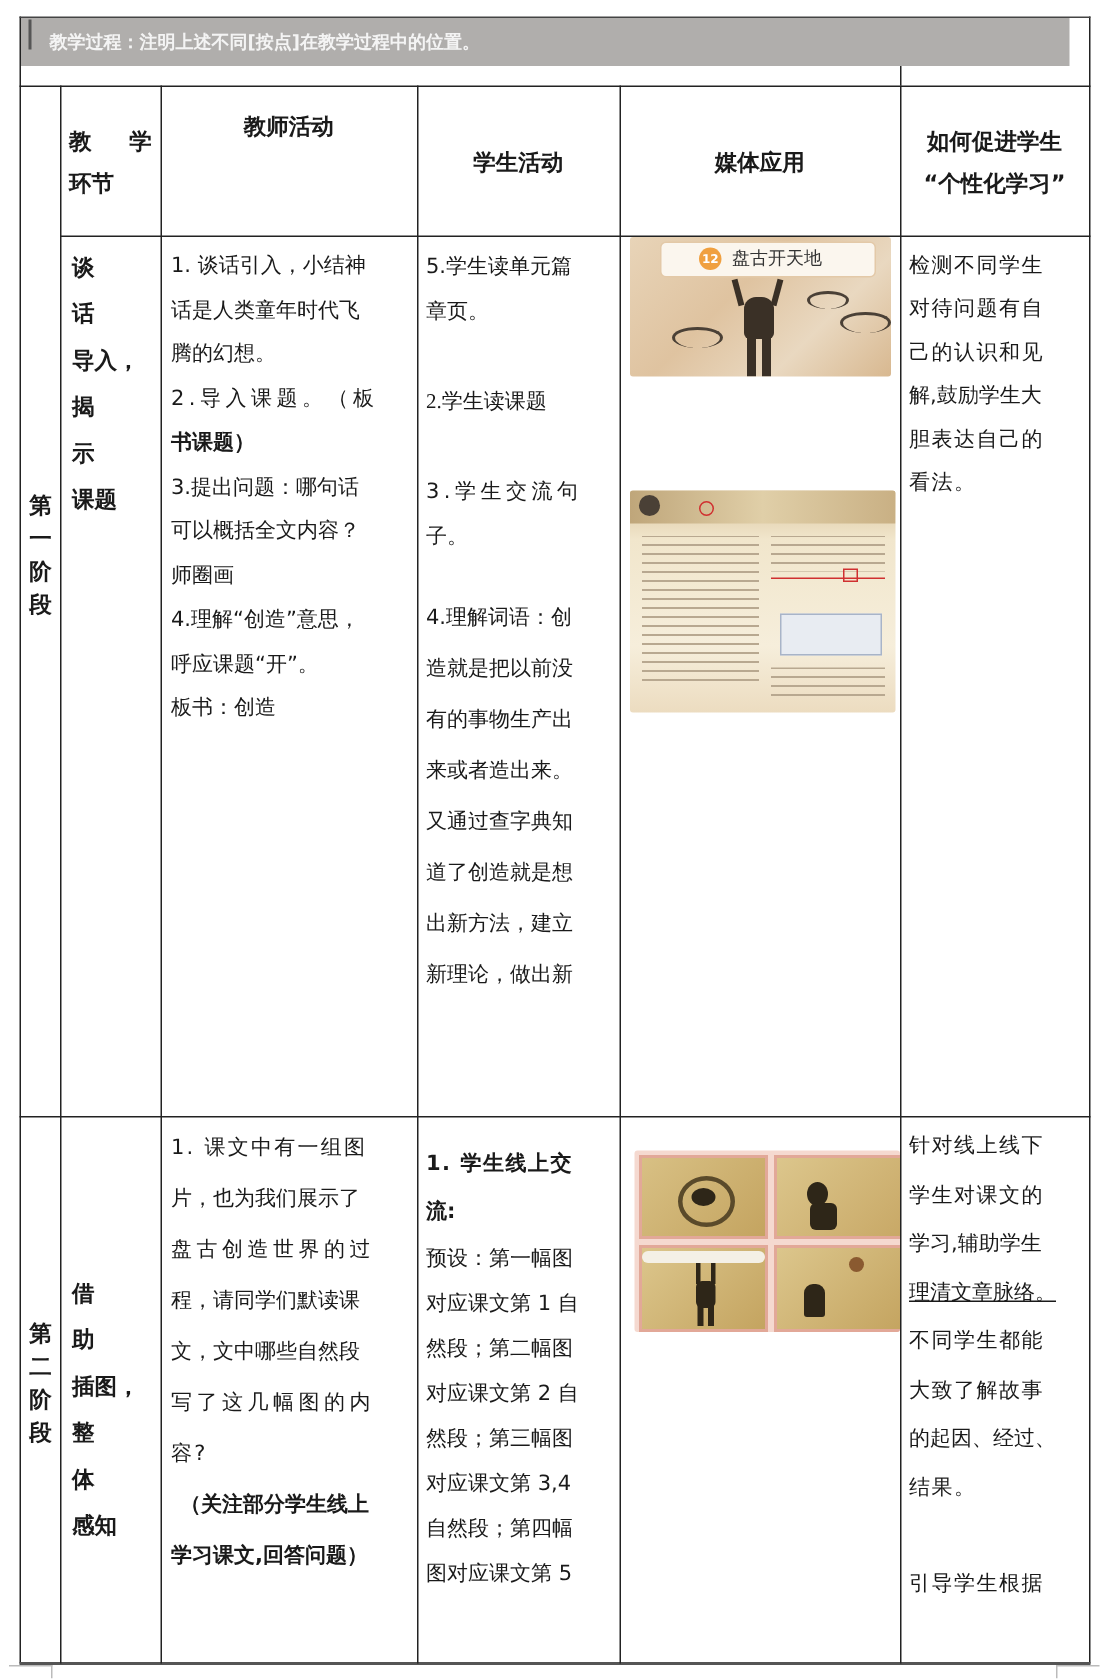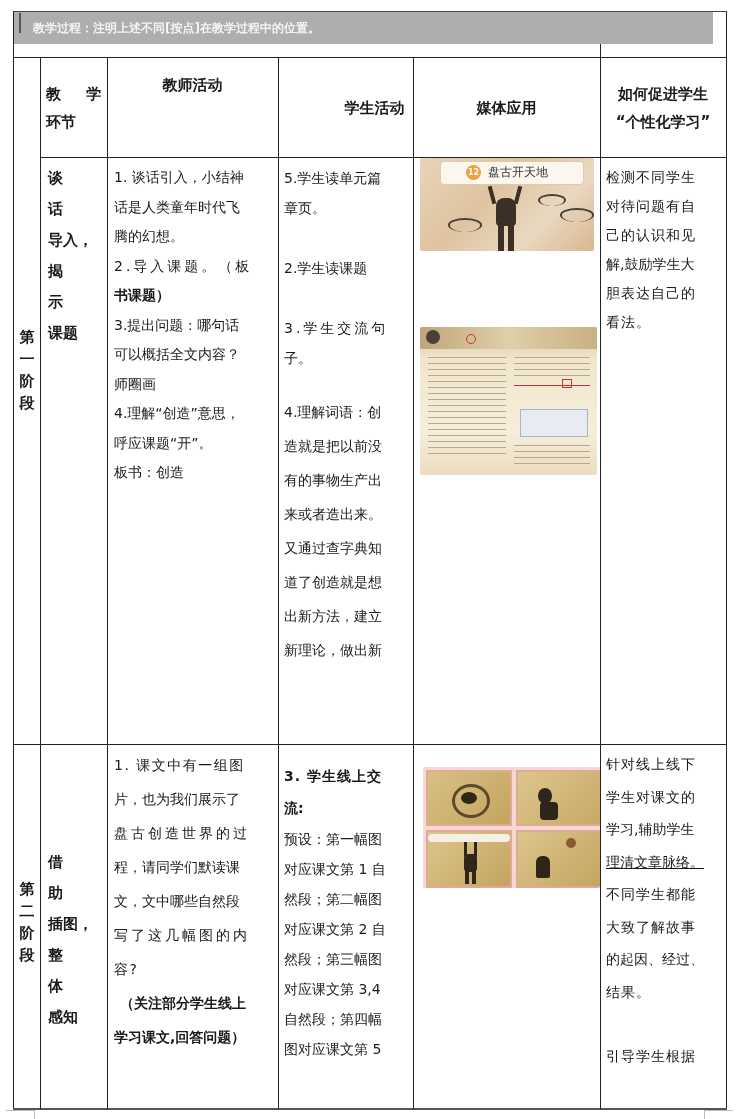--- a/index.html
+++ b/index.html
@@ -45,21 +45,21 @@
   <div class="line-v" style="left:278px; top:57px; height:1052px;"></div>
   <div class="line-v" style="left:413px; top:57px; height:1052px;"></div>
   <div class="line-v" style="left:600px; top:57px; height:1052px;"></div>
 </div>
 
 <div class="hdr" style="left:46px; top:80px; text-align:left; line-height:28px;">
   <div style="letter-spacing:10px;">教 学</div>
   <div>环节</div>
 </div>
 <div class="hdr" style="left:107px; top:72px; width:171px;font-family:Liberation Serif, serif;">教师活动</div>
-<div class="hdr" style="left:278px; top:95px; width:135px;padding-left:29px;">学生活动</div>
+<div class="hdr" style="left:278px; top:95px; width:135px;">学生活动</div>
 <div class="hdr" style="left:413px; top:95px; width:187px;">媒体应用</div>
 <div class="hdr" style="left:600px; top:80px; width:126px; line-height:28px;">
   <div>如何促进学生</div>
   <div>“个性化学习”</div>
 </div>
 
 <div class="stage" style="left:14px; top:326px;">
   <div>第</div>
   <div>一</div>
   <div>阶</div>
@@ -84,21 +84,21 @@
   <p>师圈画</p>
   <p>4.理解“创造”意思，</p>
   <p>呼应课题“开”。</p>
   <p>板书：创造</p>
 </div>
 
 <div class="cell" style="left:284px; top:163px; width:128px;">
   <p style="height:30px;">5.学生读单元篇</p>
   <p style="height:30px;">章页。</p>
   <p style="height:30px;"></p>
-  <p style="height:30px;">2.学生读课题</p>
+  <p style="height:30px;font-family:Liberation Serif, serif;">2.学生读课题</p>
   <p style="height:30px;"></p>
   <p style="height:30px; letter-spacing:3px;">3.学生交流句</p>
   <p style="height:30px;">子。</p>
   <p style="height:24px;"></p>
   <p style="height:34px;">4.理解词语：创</p>
   <p style="height:34px;">造就是把以前没</p>
   <p style="height:34px;">有的事物生产出</p>
   <p style="height:34px;">来或者造出来。</p>
   <p style="height:34px;">又通过查字典知</p>
   <p style="height:34px;">道了创造就是想</p>
@@ -166,21 +166,21 @@
   <p style="letter-spacing:3px;">盘古创造世界的过</p>
   <p style="letter-spacing:0;">程，请同学们默读课</p>
   <p style="letter-spacing:0;">文，文中哪些自然段</p>
   <p style="letter-spacing:3px;">写了这几幅图的内</p>
   <p>容?</p>
   <p class="b" style="letter-spacing:0; padding-left:6px;">（关注部分学生线上</p>
   <p class="b" style="letter-spacing:0;">学习课文,回答问题）</p>
 </div>
 
 <div class="cell" style="left:284px; top:760px; width:128px; line-height:32px;">
-  <p class="b" style="letter-spacing:1px;">3. 学生线上交</p>
+  <p class="b" style="letter-spacing:1px;">1. 学生线上交</p>
   <p class="b">流:</p>
   <p style="line-height:30px;">预设：第一幅图</p>
   <p style="line-height:30px;">对应课文第 1 自</p>
   <p style="line-height:30px;">然段；第二幅图</p>
   <p style="line-height:30px;">对应课文第 2 自</p>
   <p style="line-height:30px;">然段；第三幅图</p>
   <p style="line-height:30px;">对应课文第 3,4</p>
   <p style="line-height:30px;">自然段；第四幅</p>
   <p style="line-height:30px;">图对应课文第 5</p>
 </div>

